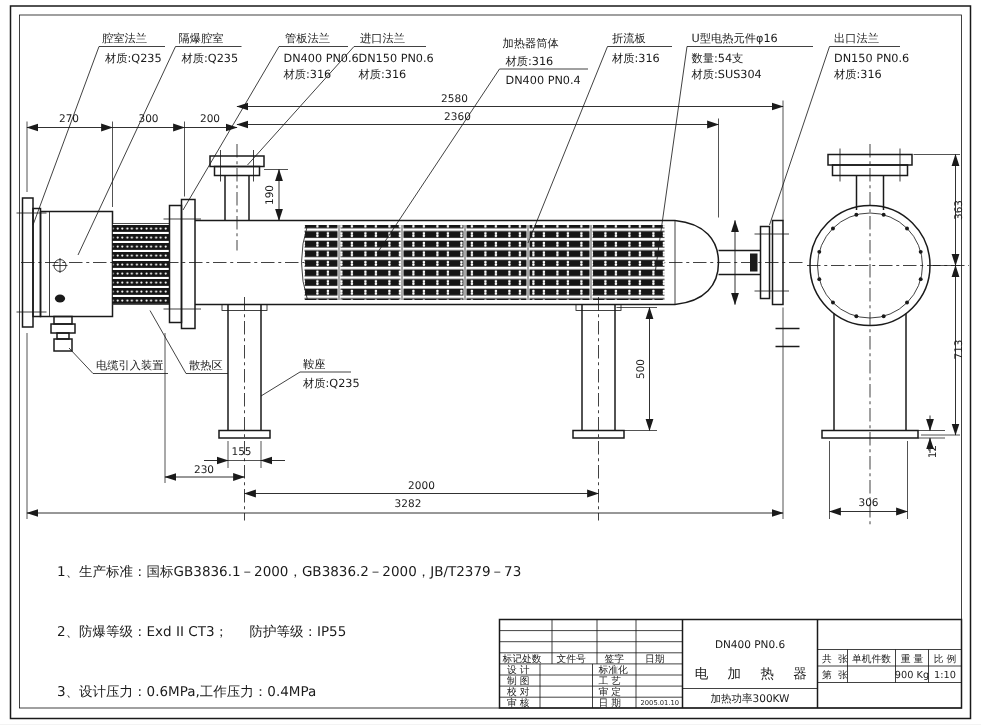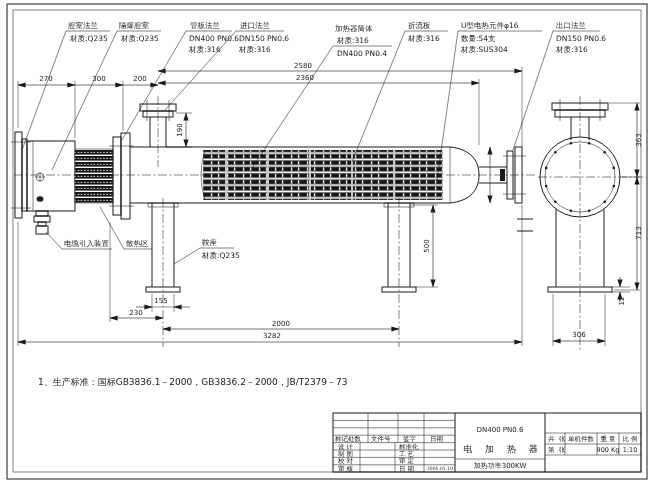--- a/index.html
+++ b/index.html
@@ -383,20 +383,22 @@
     <text class="tb" x="608" y="441" text-anchor="middle">重 量</text>
     <text class="tb" x="630" y="441" text-anchor="middle">比 例</text>
     <text class="tb" x="548" y="452">第  张</text>
     <text class="tb" x="608" y="452" text-anchor="middle">900 Kg</text>
     <text class="tb" x="630" y="452" text-anchor="middle">1:10</text>
   </g>
 </svg>
 
 <div id="notes">
   <div>1、生产标准：国标GB3836.1－2000，GB3836.2－2000，JB/T2379－73</div>
+  <div>2、防爆等级：Exd II CT3；     防护等级：IP55</div>
+  <div>3、设计压力：0.6MPa,工作压力：0.4MPa</div>
   
   
   
   
   
   
 </div>
 </div>
 
 </body></html>

